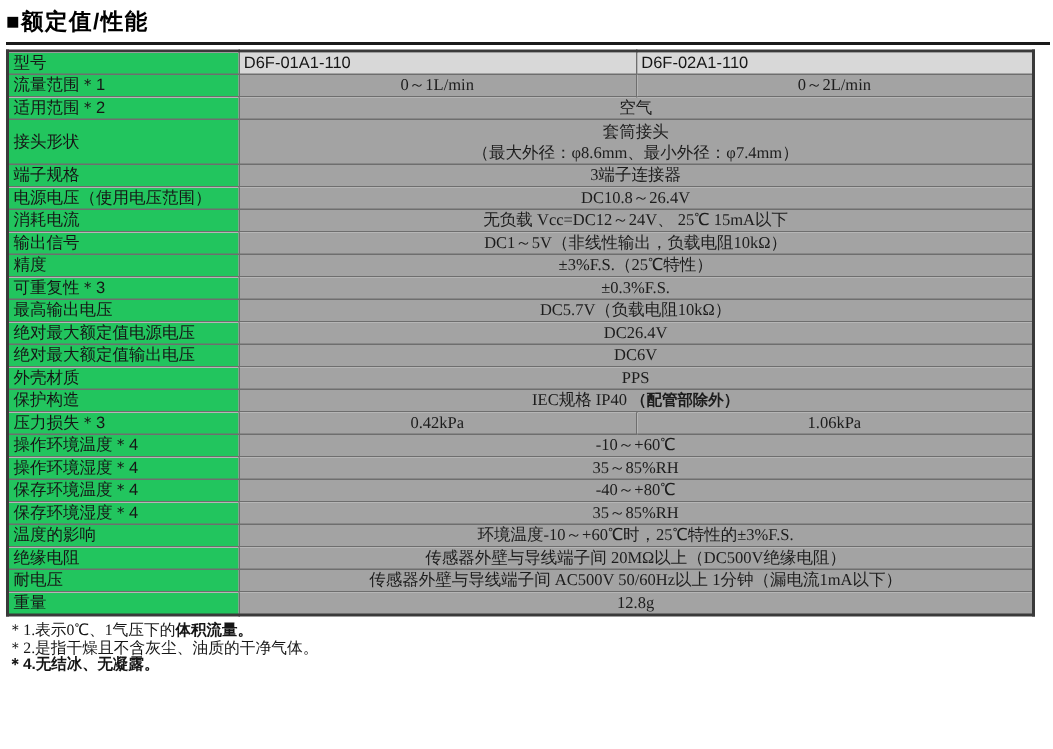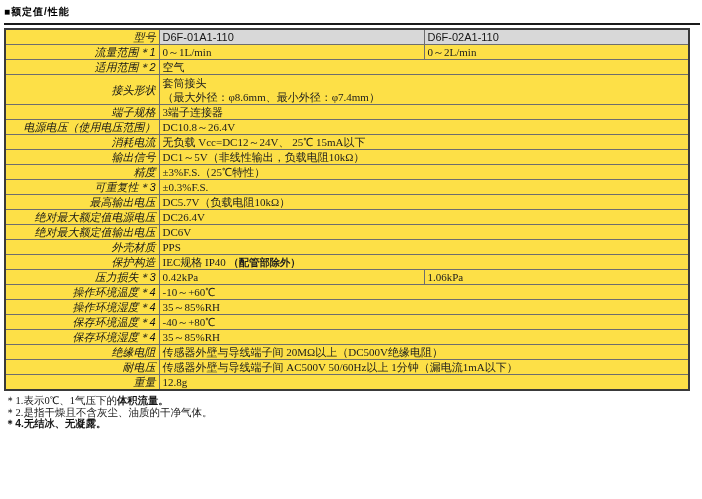--- a/index.html
+++ b/index.html
@@ -4,53 +4,52 @@
 <style>
   html,body{margin:0;padding:0;}
   body{
     width:702px;height:499px;overflow:hidden;background:#ffffff;
     font-family:"Liberation Sans",sans-serif;color:#111;
     -webkit-font-smoothing:antialiased;
   }
   .page{position:relative;width:702px;height:499px;}
   .page-title{
     margin:0;padding:5px 0 2px 4px;
-    font-size:10px;font-weight:bold;letter-spacing:1px;color:#000;
+    font-size:15px;font-weight:bold;letter-spacing:1px;color:#000;
   }
   .title-rule{height:2px;background:#1a1a1a;margin:2px 0 3px 4px;width:696px;}
   table.spec{
     border-collapse:collapse;table-layout:fixed;
     margin-left:4px;width:684px;
     border:2px solid #3a3a3a;
   }
   table.spec td,table.spec th{
     border:1px solid #6e6e6e;
     height:14px;line-height:13px;
     padding:0 3px;
     font-size:11px;font-weight:normal;
     overflow:hidden;white-space:nowrap;
   }
   td.label,th.label{
-    background:#fde047;
-    text-align:right;
+    background:#22c55e;
+    text-align:left;
     font-family:"Liberation Sans",sans-serif;
     font-weight:bold;
     font-size:10.5px;
     color:#161616;
     padding-left:5px;
-    font-style:italic;
   }
   th.model{
     background:#d8d8d8;
     text-align:left;
     font-family:"Liberation Sans",sans-serif;
     font-size:11px;color:#161616;
   }
   td.val{
-    background:#fde047;text-align:left;
+    background:#a3a3a3;text-align:center;
     font-family:"Liberation Serif",serif;
     color:#1c1c1c;
   }
   tr.tall td{height:29px;line-height:14px;white-space:normal;}
   .footnotes{
     margin:4px 0 0 5px;
     font-family:"Liberation Serif",serif;
     font-size:10.5px;line-height:11.5px;color:#161616;
   }
   .footnotes b,td.val b{font-family:"Liberation Sans",sans-serif;font-size:10.3px;}
@@ -149,20 +148,24 @@
         </tr>
         <tr>
           <td class="label">保存环境温度＊4</td>
           <td class="val" colspan="2">-40～+80℃</td>
         </tr>
         <tr>
           <td class="label">保存环境湿度＊4</td>
           <td class="val" colspan="2">35～85%RH</td>
         </tr>
         <tr>
+          <td class="label">温度的影响</td>
+          <td class="val" colspan="2">环境温度-10～+60℃时，25℃特性的±3%F.S.</td>
+        </tr>
+        <tr>
           <td class="label">绝缘电阻</td>
           <td class="val" colspan="2">传感器外壁与导线端子间 20MΩ以上（DC500V绝缘电阻）</td>
         </tr>
         <tr>
           <td class="label">耐电压</td>
           <td class="val" colspan="2">传感器外壁与导线端子间 AC500V 50/60Hz以上 1分钟（漏电流1mA以下）</td>
         </tr>
         <tr>
           <td class="label">重量</td>
           <td class="val" colspan="2">12.8g</td>

